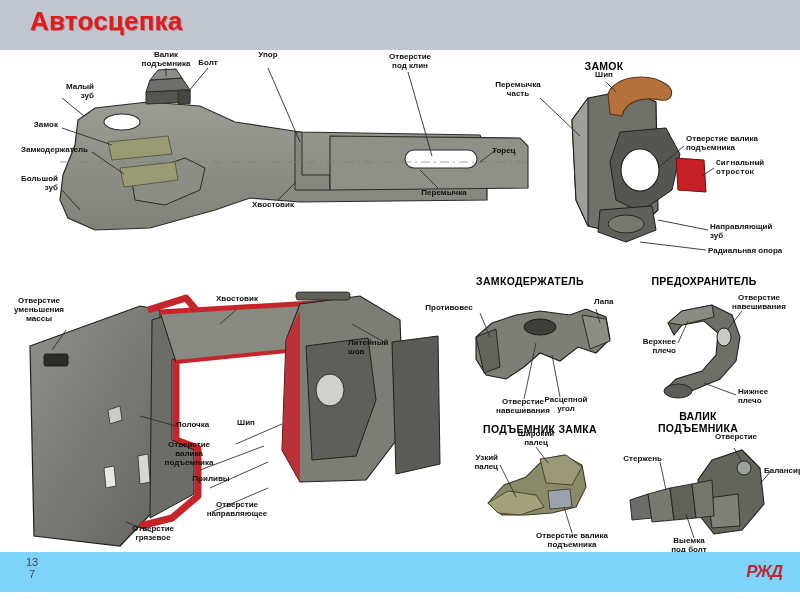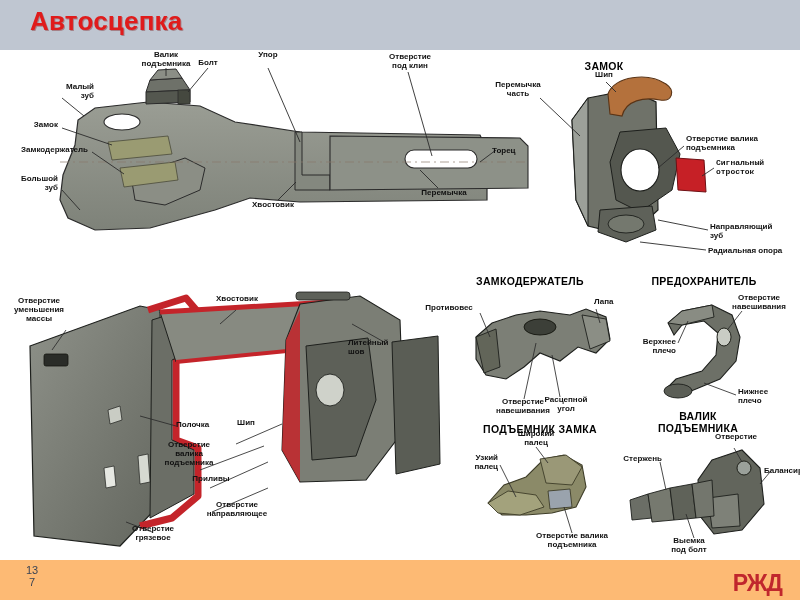--- a/index.html
+++ b/index.html
@@ -15,31 +15,31 @@
     background:#bfc6d1;
   }
   .header-title{
     position:absolute;left:30px;top:6px;
     font-size:26px;font-weight:bold;color:#e01b1b;
     letter-spacing:.2px;
     text-shadow:1px 1px 0 rgba(120,0,0,.35);
   }
   
   .footer{
-    position:absolute;left:0;bottom:0;width:800px;height:40px;
-    background:#fdba74;
+    position:absolute;left:0;bottom:8px;width:800px;height:40px;
+    background:#7dd3fc;
   }
   .page-num{
     position:absolute;left:22px;top:4px;
     font-size:11px;color:#3b4454;line-height:12px;text-align:center;width:20px;
   }
   .rzd-logo{
     position:absolute;right:18px;top:10px;
-    font-size:23px;font-weight:bold;color:#c0272d;
-    letter-spacing:-1px;
+    font-size:17px;font-weight:bold;color:#c0272d;
+    font-style:italic;letter-spacing:-1px;
   }
   
   .canvas{
     position:absolute;left:0;top:50px;width:800px;height:510px;
     background:#ffffff;
   }
   .fig{position:absolute;}
   
   .lbl{
     position:absolute;font-size:8px;font-weight:bold;color:#111;

